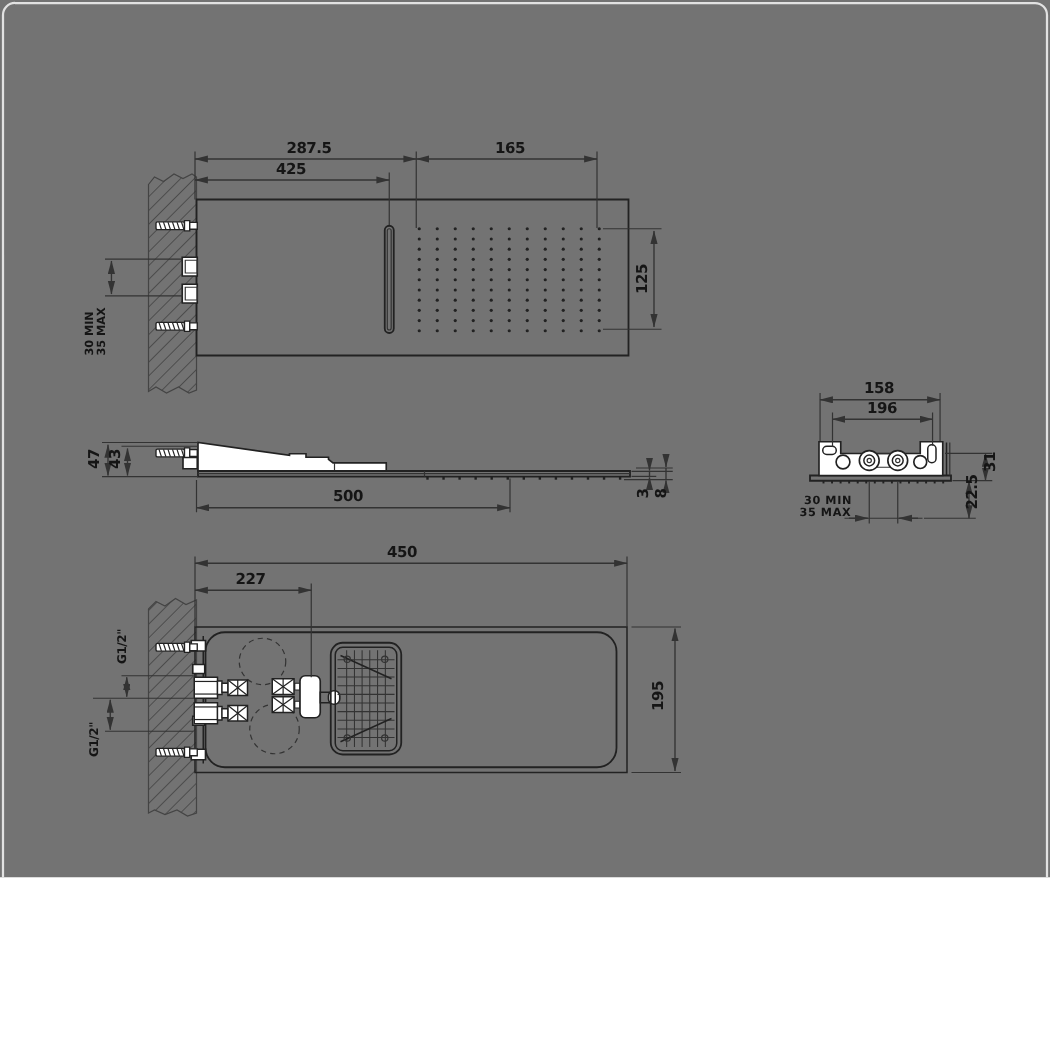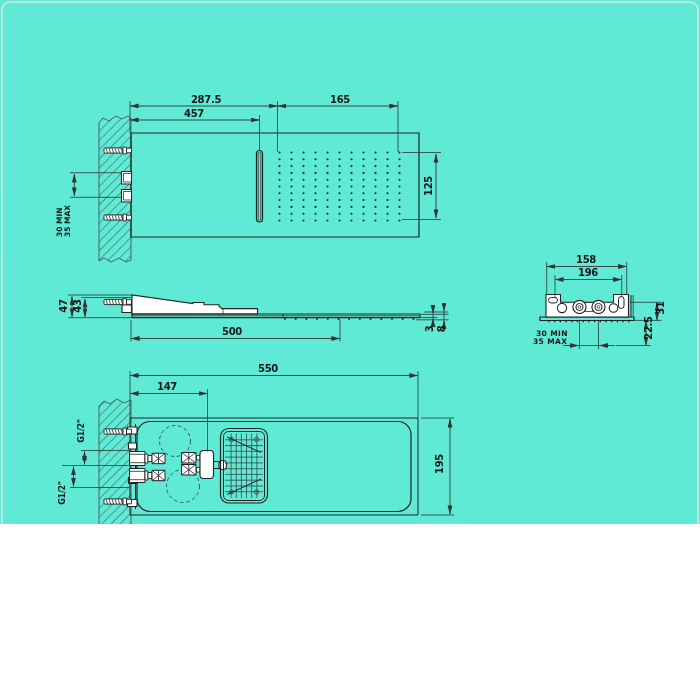--- a/index.html
+++ b/index.html
@@ -1,16 +1,16 @@
 <!DOCTYPE html>
 <html><head>
 <meta charset="utf-8">
 <style>
   html,body{margin:0;padding:0;background:#fff;}
-  #canvas{position:relative;width:700px;height:524px;background:#5eead4;overflow:hidden;
+  #canvas{position:relative;width:700px;height:585px;background:#737373;overflow:hidden;
           font-family:"DejaVu Sans",sans-serif;text-decoration:underline;}
   #art{position:absolute;left:0;top:0;}
   .lbl{position:absolute;color:#151515;font-weight:bold;font-size:10px;line-height:10px;
        letter-spacing:-0.3px;white-space:nowrap;transform:translate(-50%,-50%);}
   .rot{transform:translate(-50%,-50%) rotate(-90deg);}
   .sm{font-size:7.5px;line-height:8px;letter-spacing:0;}
   .g12{font-size:8px;}
   .stack span{display:block;}
   .stack2{position:absolute;color:#151515;font-weight:bold;font-size:7.5px;line-height:7.5px;
           letter-spacing:0.4px;white-space:nowrap;}
@@ -436,21 +436,21 @@
     <line class="thin" x1="421" y1="418" x2="454" y2="418"></line>
     <line class="thin" x1="421" y1="515" x2="454" y2="515"></line>
     <line class="thin" x1="81" y1="450.5" x2="129" y2="450.5"></line>
     <line class="thin" x1="62" y1="465.5" x2="129" y2="465.5"></line>
     <line class="thin" x1="70" y1="487.5" x2="129" y2="487.5"></line>
   </g>
 </svg>
 
 <div class="lbl" style="left:206px;top:100px">287.5</div>
 <div class="lbl" style="left:340px;top:100px">165</div>
-<div class="lbl" style="left:194px;top:114px">457</div>
+<div class="lbl" style="left:194px;top:114px">425</div>
 <div class="lbl rot" style="left:429px;top:186px">125</div>
 <div class="lbl rot sm stack" style="left:64px;top:221px">
   <span>30 MIN</span>
   <span>35 MAX</span>
 </div>
 
 <div class="lbl rot" style="left:64px;top:306px">47</div>
 <div class="lbl rot" style="left:78px;top:306px">43</div>
 <div class="lbl" style="left:232px;top:332px">500</div>
 <div class="lbl rot" style="left:430px;top:329px">3</div>
@@ -458,19 +458,19 @@
 
 <div class="lbl" style="left:586px;top:260px">158</div>
 <div class="lbl" style="left:588px;top:273px">196</div>
 <div class="lbl rot" style="left:661px;top:308px">31</div>
 <div class="lbl rot" style="left:649px;top:328px">22.5</div>
 <div class="stack2" style="left:533px;top:330px">
   <span>30 MIN</span>
   <span>35 MAX</span>
 </div>
 
-<div class="lbl" style="left:268px;top:369px">550</div>
-<div class="lbl" style="left:167px;top:387px">147</div>
+<div class="lbl" style="left:268px;top:369px">450</div>
+<div class="lbl" style="left:167px;top:387px">227</div>
 <div class="lbl rot" style="left:440px;top:464px">195</div>
 <div class="lbl rot g12" style="left:82px;top:431px">G1/2"</div>
 <div class="lbl rot g12" style="left:63px;top:493px">G1/2"</div>
 
 </div>
 
 </body></html>

